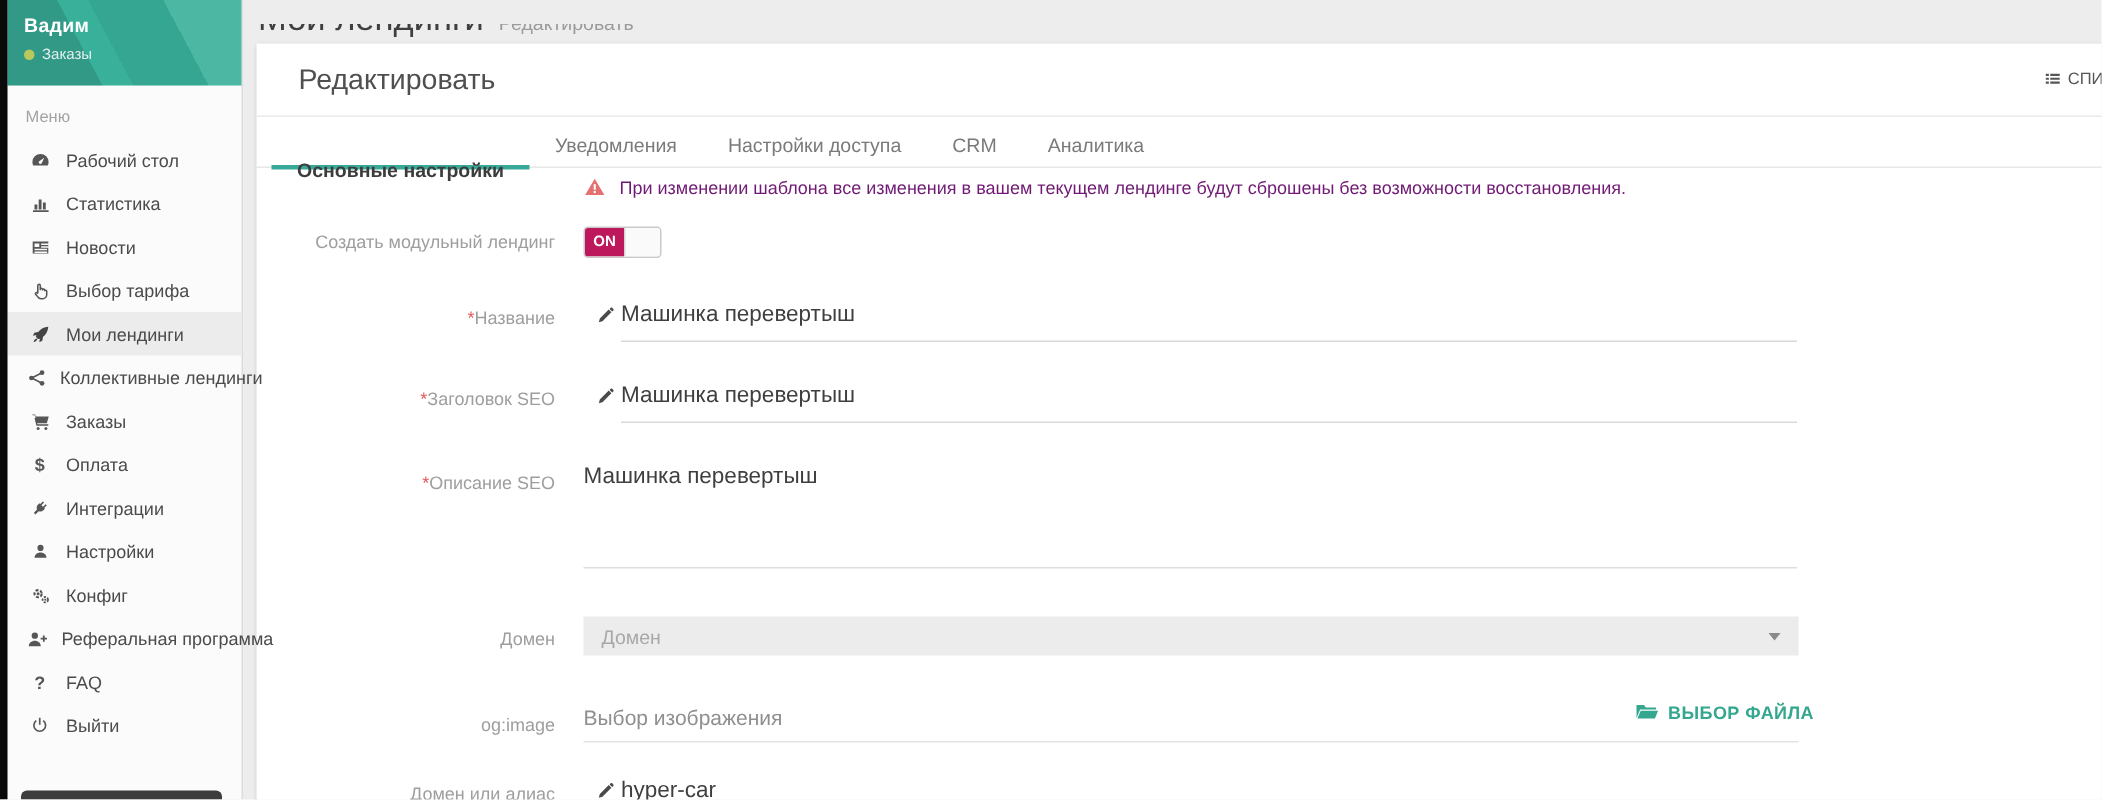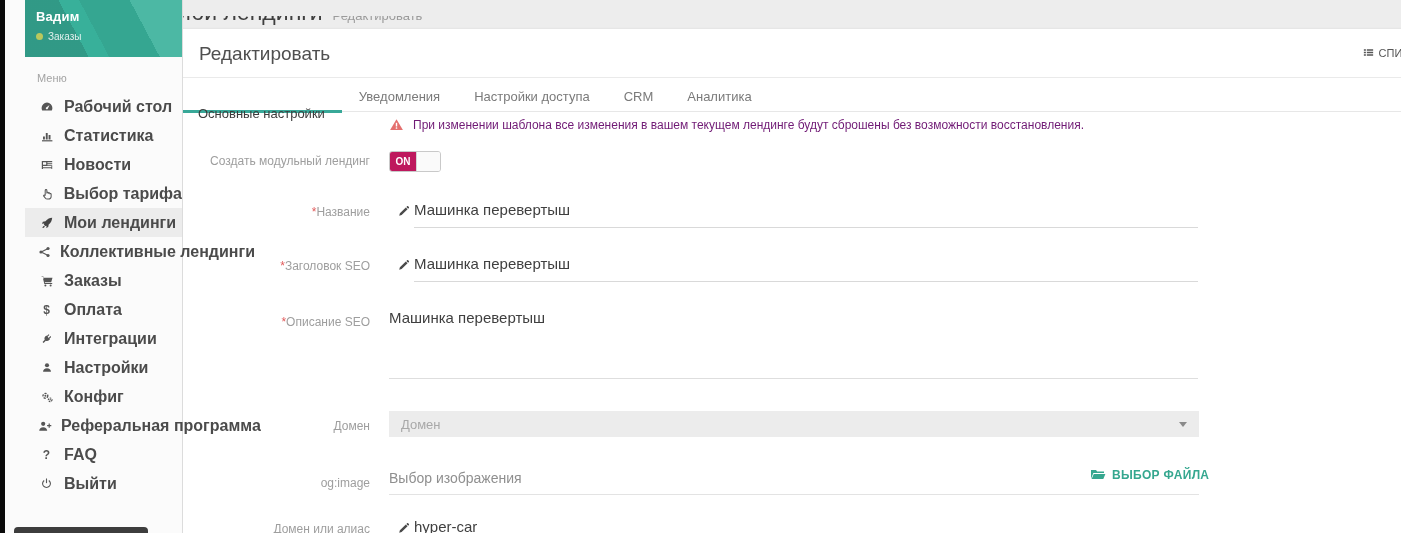--- a/index.html
+++ b/index.html
@@ -3,39 +3,39 @@
 <meta charset="utf-8">
 <style>
   * { margin:0; padding:0; box-sizing:border-box; }
   html,body { width:1401px; height:533px; overflow:hidden; }
   body { position:relative; background:#ededed; font-family:"Liberation Sans",sans-serif; }
 
   
   .edge-left { position:absolute; left:0; top:0; width:5px; height:100%; background:#0a0a0a; z-index:60; }
 
   
-  .sidebar { position:absolute; left:5px; top:0; width:178px; height:100%; background:#fbfbfb;
-             border-right:1px solid #dcdcdc; z-index:10;padding-left:20px; }
+  .sidebar { position:absolute; left:5px; top:0; width:157px; height:100%; background:#fbfbfb;
+             border-right:1px solid #dcdcdc; z-index:10; }
   .user-card { position:relative; height:57px; overflow:hidden; color:#fff;
        background:
          linear-gradient(62deg, rgba(0,0,0,0.13) 0 34%, rgba(0,0,0,0.0) 34%),
          linear-gradient(242deg, rgba(255,255,255,0.10) 0 28%, rgba(0,0,0,0.06) 28% 55%, rgba(0,0,0,0) 55%),
          #38b09a; }
   .user-name { padding:9px 0 0 11px; font-size:13px; font-weight:bold; letter-spacing:.2px; }
   .user-status { display:flex; align-items:center; gap:5px; margin:7px 0 0 11px;
                  font-size:10px; color:rgba(255,255,255,.85); }
   .dot { width:7px; height:7px; border-radius:50%; background:#b9c85d; }
   .menu-label { padding:15px 0 8px 12px; font-size:11px; color:#a3a3a3; }
   .menu { }
   .mi { display:flex; align-items:center; height:29px; padding-left:13px; cursor:pointer; }
   .mi.active { background:#ececec; }
   .mi .ico { width:17px; display:flex; justify-content:center; align-items:center; margin-right:9px;
              color:#565656; font-size:12px; font-weight:bold; }
   .mi .ico svg { display:block; }
-  .mi-label { font-size:16px; font-weight:bold; color:#4b4b4b; white-space:nowrap; }
+  .mi-label { font-size:12px; font-weight:normal; color:#4b4b4b; white-space:nowrap; }
 
   
   .bottom-bar { position:absolute; left:14px; bottom:0; width:134px; height:6px;
                 background:#3d3d3d; border-radius:4px 4px 0 0; z-index:70; }
 
   
   .main { position:absolute; left:163px; top:16px; right:0; height:100%; }
   .page-top { position:relative; height:13px; overflow:hidden; }
   .page-top-inner { position:absolute; left:9px; top:-17px; white-space:nowrap; }
   .page-title { font-size:23px; color:#3f3f3f; }
@@ -44,21 +44,21 @@
   .card { position:absolute; left:8px; top:13px; right:-2px; bottom:-8px; background:#fff;
           box-shadow:0 1px 3px rgba(0,0,0,.18); }
   .card-header { position:relative; height:49px; border-bottom:1px solid #eaeaea; }
   .card-title { position:absolute; left:28px; top:14px; font-size:19px; color:#4f4f4f; }
   .list-btn { position:absolute; right:-22px; top:17px; display:flex; align-items:center; gap:4px;
               font-size:11px; color:#565656; text-transform:uppercase; cursor:pointer; white-space:nowrap; }
 
   .tabbar { display:flex; height:34px; border-bottom:1px solid #e7e7e7; padding-left:10px; }
   .tab { display:flex; align-items:center; padding:0 17px; font-size:13px; color:#7a7a7a;
          border-top:3px solid transparent; cursor:pointer; white-space:nowrap; }
-  .tab.active { color:#3c3c3c; font-weight:normal; border-top-color:#38a898;margin-top:32px; }
+  .tab.active { color:#3c3c3c; font-weight:bold; border-top-color:#38a898;margin-top:32px; }
 
   
   .frow { position:absolute; left:0; right:0; }
   .flabel { position:absolute; left:0; top:0; width:199px; text-align:right;
             font-size:12px; color:#9e9e9e; white-space:nowrap; }
   .req { color:#e15b5b; }
   .fpencil { position:absolute; left:226px; top:-1px; }
   .fvalue { position:absolute; left:243px; top:-4px; width:784px; font-size:15px; color:#3f3f3f;
             padding-bottom:9px; border-bottom:1px solid #d9d9d9; }
 

